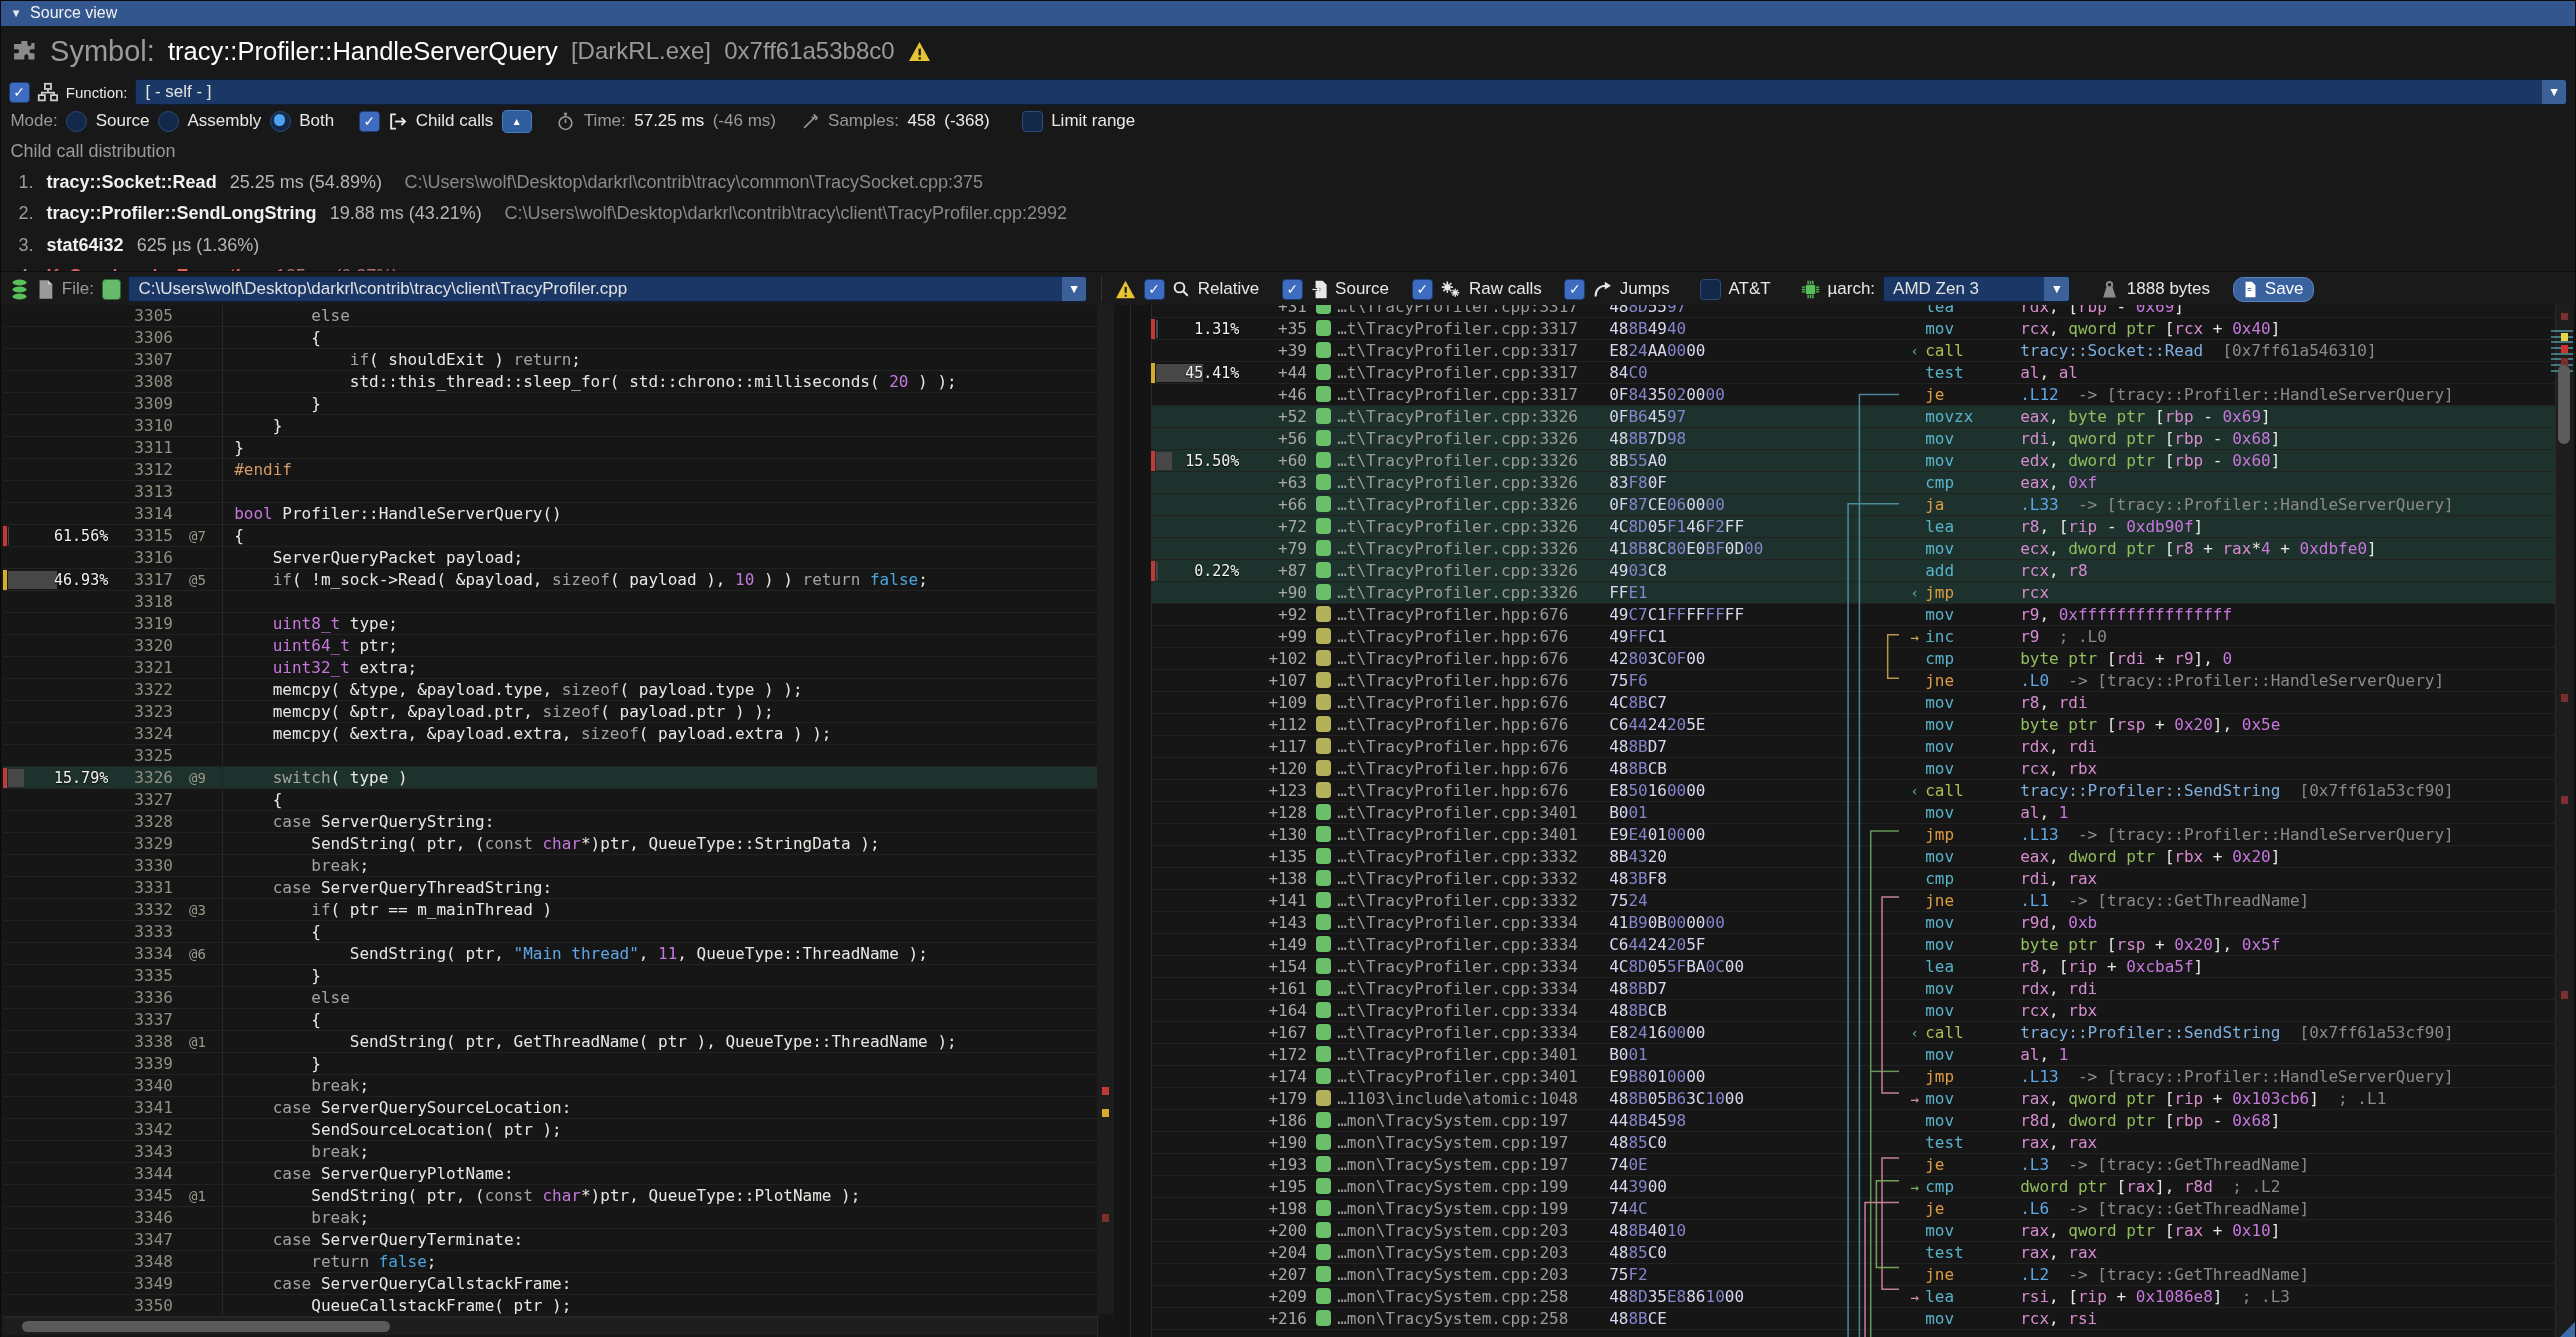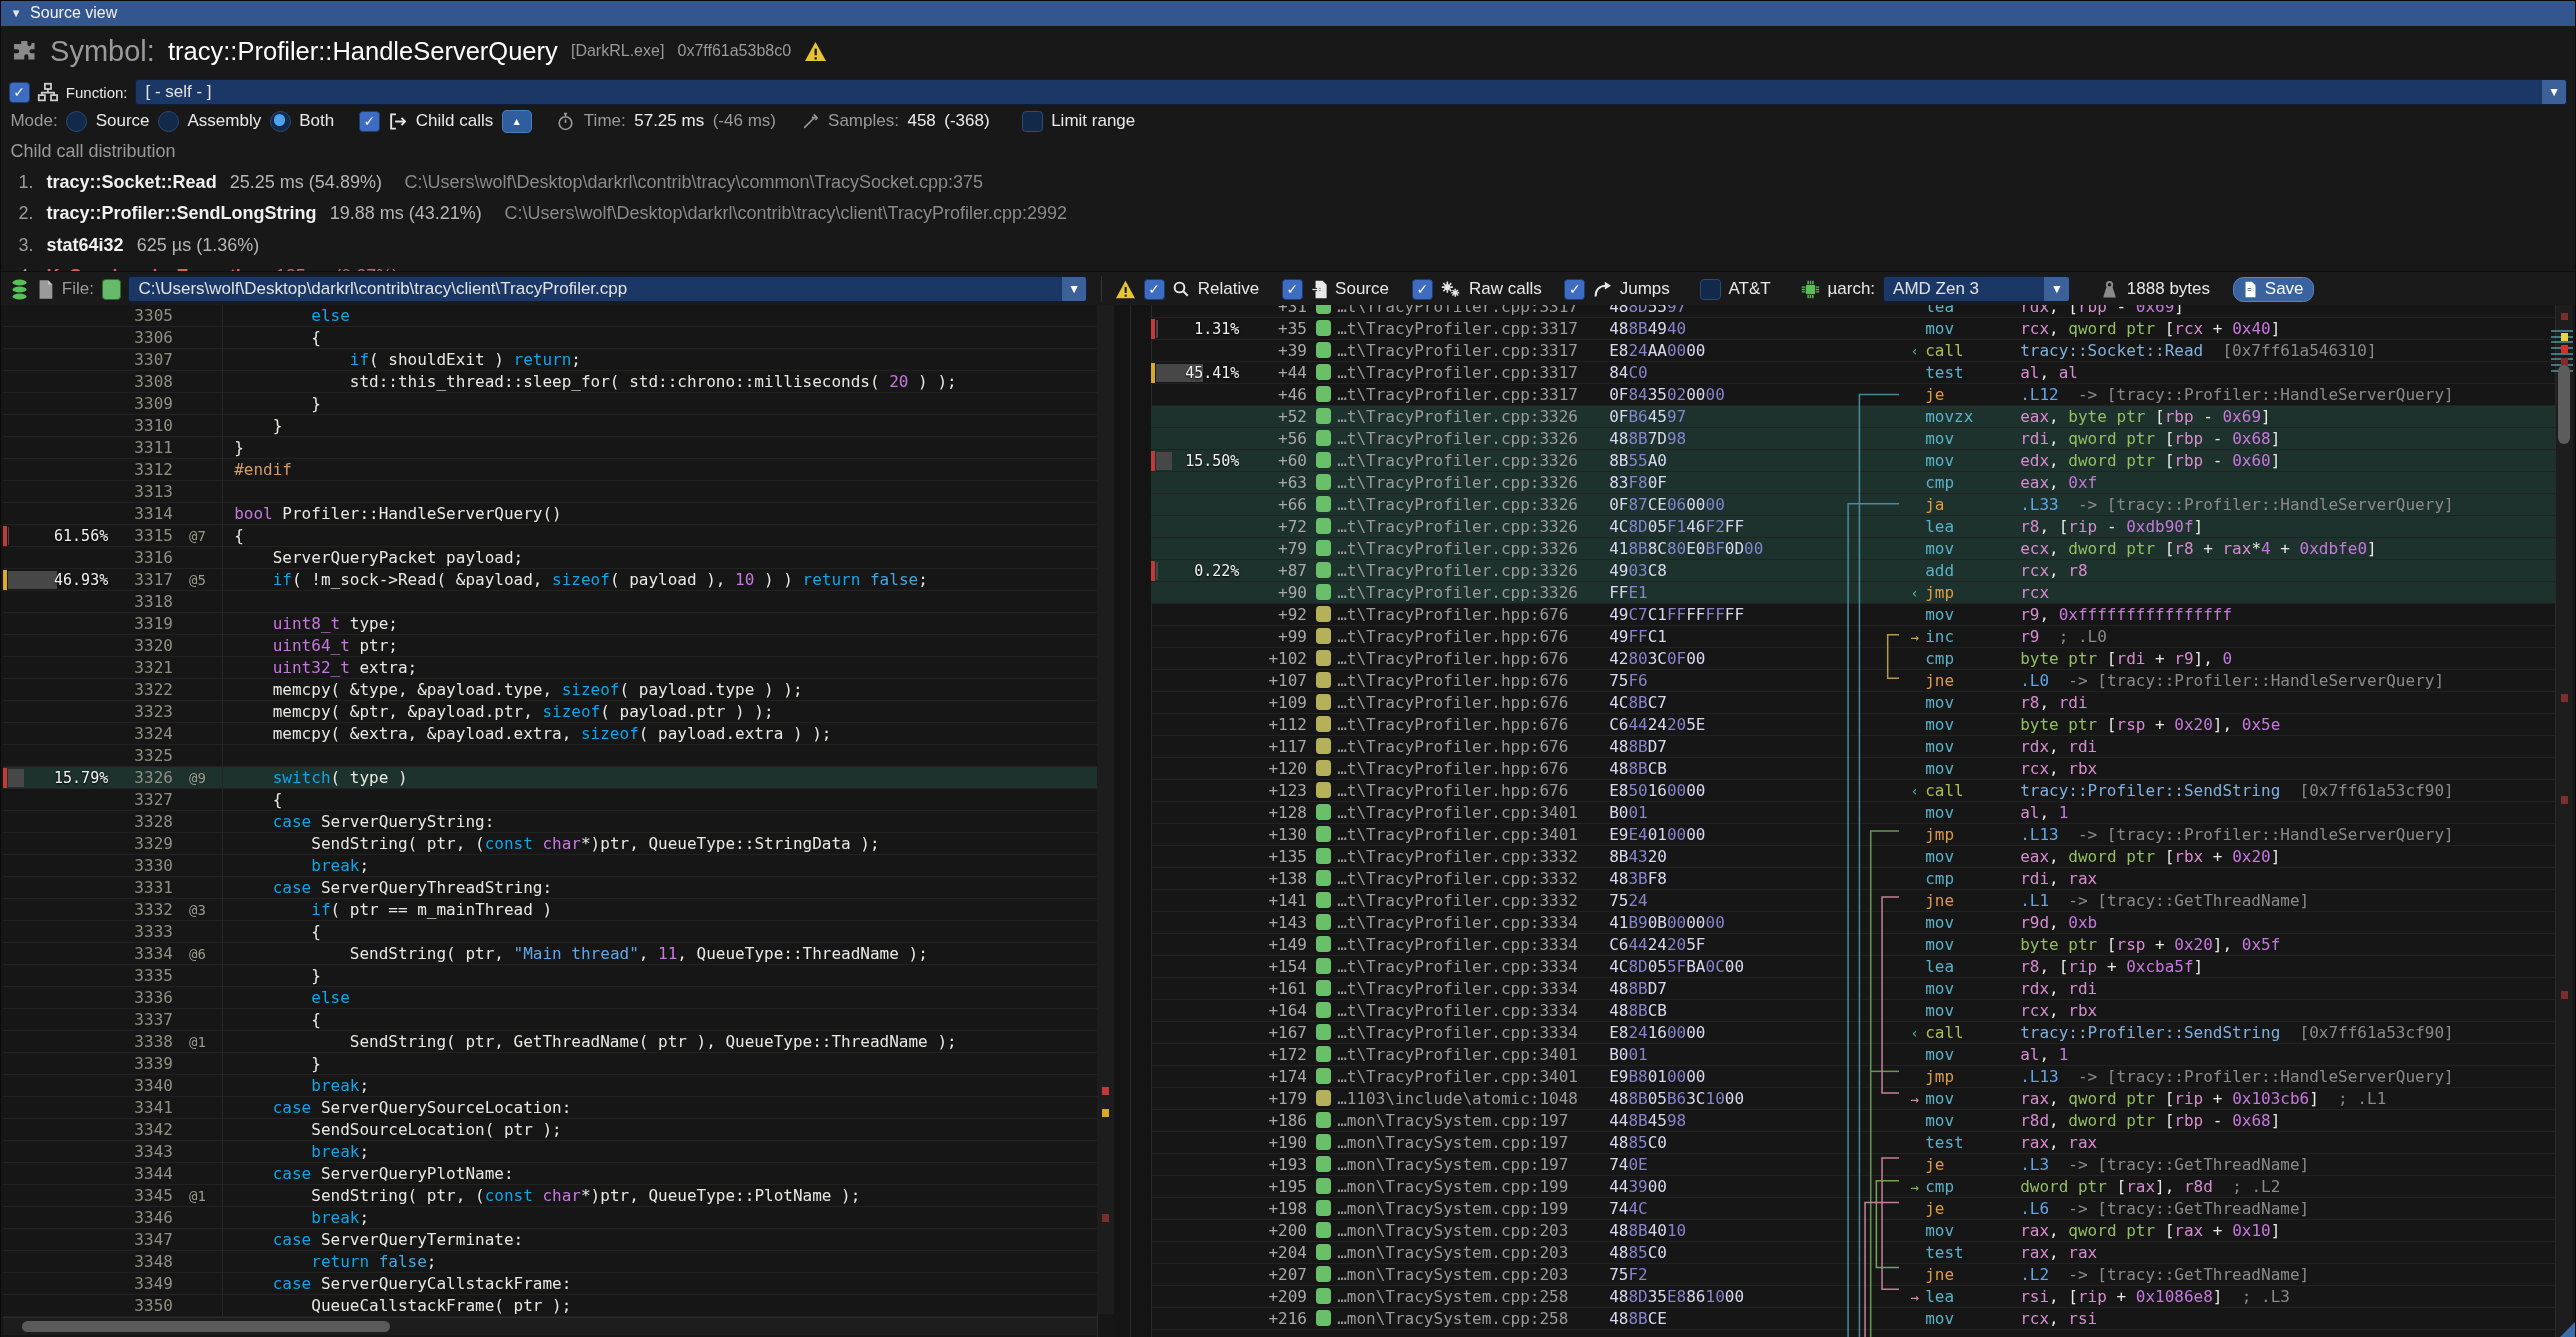--- a/index.html
+++ b/index.html
@@ -6,21 +6,21 @@
   .win{position:relative;width:2576px;height:1338px;background:#181818;overflow:hidden;
        font-family:"Liberation Sans",sans-serif;color:#e8e8e8;border:1.9px solid #0a0a0a;box-sizing:border-box;}
   
   .titlebar{position:absolute;left:0;top:0;right:0;height:24.6px;background:#33568f;border-bottom:0.9px solid #1d3358;
             display:flex;align-items:center;gap:8.5px;padding-left:9.4px;font-size:16px;color:#f2f2f2;}
   .tri{font-size:11.3px;color:#e8e8e8;}
   
   .symrow{position:absolute;left:0;top:24.6px;right:0;height:51px;display:flex;align-items:center;gap:13.2px;padding-left:11.3px;background:#181818;}
   .sym-label{font-size:29px;color:#9a9a9a;}
   .sym-name{font-size:25.5px;color:#ffffff;}
-  .sym-mod,.sym-addr{font-size:16px;color:#9a9a9a;}
+  .sym-mod,.sym-addr{font-size:24px;color:#9a9a9a;}
   
   .fnrow{position:absolute;left:0;top:76px;right:0;height:30px;display:flex;align-items:center;gap:7.6px;padding:0 7.6px;background:#181818;}
   .combo{background:#1b3766;border:0.9px solid #0d1d3a;border-radius:2.8px;height:24.6px;display:flex;align-items:center;
          color:#e2e2e2;font-size:17px;padding-left:9.4px;position:relative;}
   .combo .arr{margin-left:auto;width:24.6px;height:100%;display:flex;align-items:center;justify-content:center;
               background:#3c6098;border-radius:0 2.8px 2.8px 0;color:#fff;font-size:12.3px;}
   .fn-combo{flex:1;}
   .cb{width:19px;height:19px;border-radius:3.8px;background:#3d6cc0;border:0.9px solid #1c3c74;display:flex;align-items:center;justify-content:center;
       color:#fff;font-size:14px;flex:none;}
   .cb.off{background:#13294a;border:0.9px solid #2c4a7a;color:transparent;}
@@ -61,21 +61,21 @@
   .hl{background:#1e322d;}
   .gp{position:relative;flex:none;height:100%;}
   .gps{width:111px;} .gpa{width:94px;}
   .gbar{position:absolute;left:4.7px;top:1.9px;bottom:1.9px;background:#474747;}
   .gmk{position:absolute;left:0;top:0.9px;bottom:0.9px;width:3.8px;}
   .gmk.red{background:#c03a3a;} .gmk.yellow{background:#d9a92e;}
   .gtx{position:absolute;right:5.7px;top:0;font-weight:normal;font-size:15px;color:#f2f2f2;text-shadow:0 0.9px 1.9px #000;}
   .s-no{width:59px;flex:none;text-align:right;color:#8f8f82;}
   .s-ip{width:49px;flex:none;text-align:center;color:#9a9a8a;font-size:14px;}
   .s-code{padding-left:11.3px;border-left:0.9px solid #262626;}
-  .sg-p{color:#e8e8e4;} .sg-k{color:#0ea5e9;} .sg-t{color:#c678dd;} .sg-n{color:#c678dd;}
+  .sg-p{color:#e8e8e4;} .sg-k{color:#a3a3a3;} .sg-t{color:#c678dd;} .sg-n{color:#c678dd;}
   .sg-s{color:#5fa7e8;} .sg-b{color:#46a6e0;} .sg-d{color:#d19a66;}
   .sg-r{color:#d78cd0;} .sg-g{color:#93bf5f;} .sg-l{color:#5fa7e8;} .sg-y{color:#7fb0e0;} .sg-m{color:#8a8a8a;}
   .a-off{width:62px;flex:none;text-align:right;color:#a8a8a8;padding-right:5.7px;}
   .a-ic{width:15px;height:16px;margin:2.8px 5.7px 0 3.8px;border-radius:3.8px;flex:none;}
   .ic-g{background:#6abf69;} .ic-o{background:#b5b05a;}
   .a-loc{width:272px;flex:none;color:#9a9a9a;overflow:hidden;}
   .a-bytes{width:229px;flex:none;}
   .b0{color:#d8d8f0;} .b1{color:#8585cc;}
   .a-jmp{width:66px;flex:none;}
   .a-ar{width:21px;flex:none;text-align:center;font-size:14px;}

